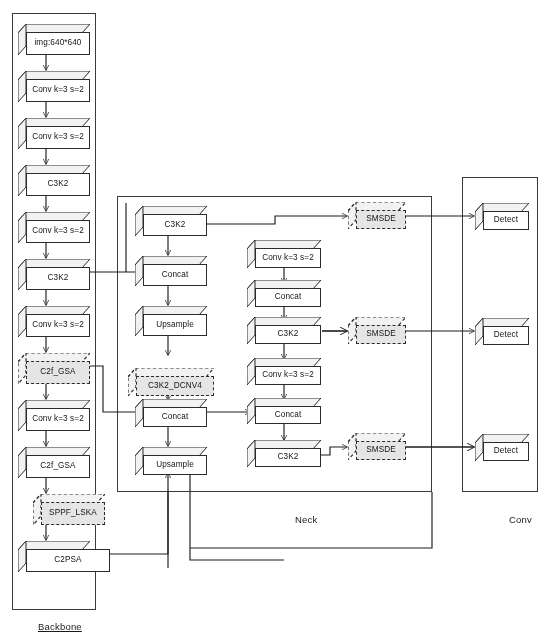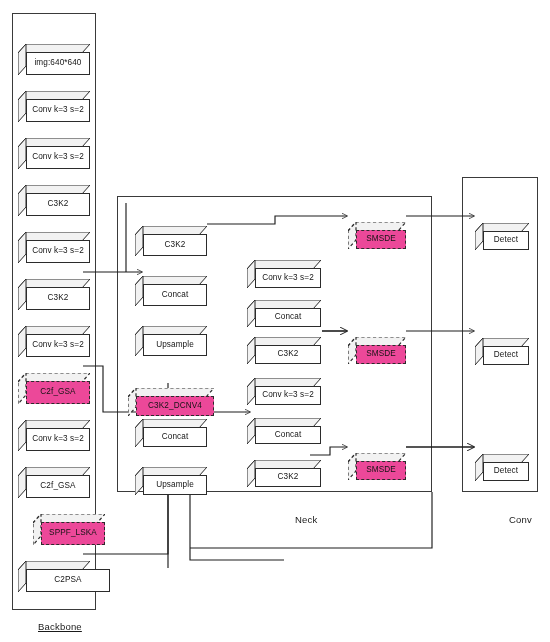--- a/index.html
+++ b/index.html
@@ -26,21 +26,20 @@
     font-size:9.5px;
     color:#1a1a1a;
     white-space:nowrap;
     letter-spacing:.2px;
     padding-left:20px;
   }
   
   .blk{
     position:absolute;
     box-sizing:border-box;
-    margin-top:20px;
   }
   .blk .face{
     position:absolute;
     left:8px; top:8px;
     right:0; bottom:0;
     background:#ffffff;
     border:1px solid #2b2b2b;
     box-sizing:border-box;
     display:flex;
     align-items:center;
@@ -66,21 +65,21 @@
     position:absolute;
     left:0; top:0;
     width:9px; height:100%;
     z-index:2;
   }
   .blk .side svg{display:block;}
   .poly-fill{fill:#f2f2f2;stroke:#2b2b2b;stroke-width:1;}
   
   .blk.dashed .face{
     border:1.3px dashed #2b2b2b;
-    background:#ec4899;
+    background:#e5e5e5;
   }
   .blk.dashed .poly-fill{
     fill:#f2f2f2;
     stroke:#2b2b2b;
     stroke-width:1.2;
     stroke-dasharray:3.2 2.6;
   }
   
   .wire{
     position:absolute;

